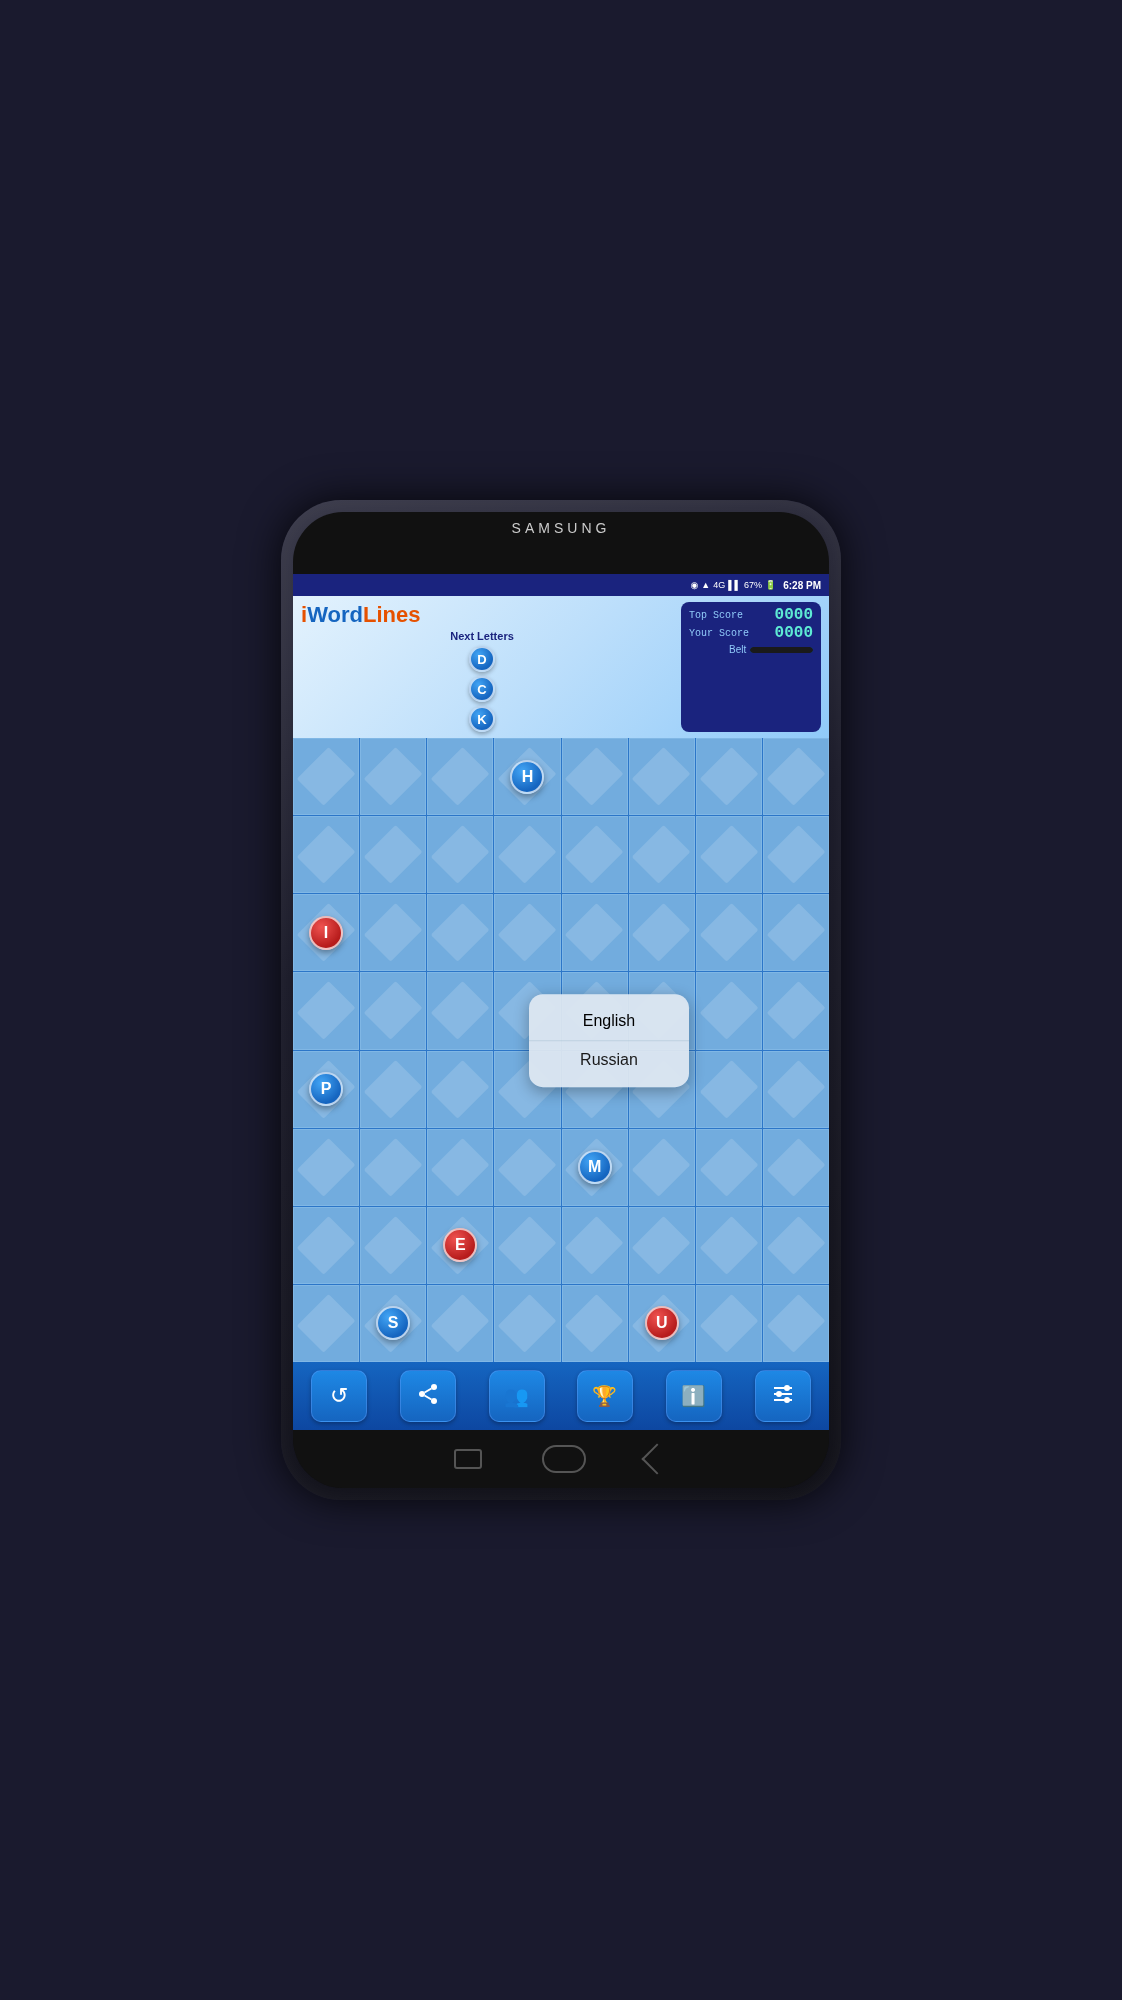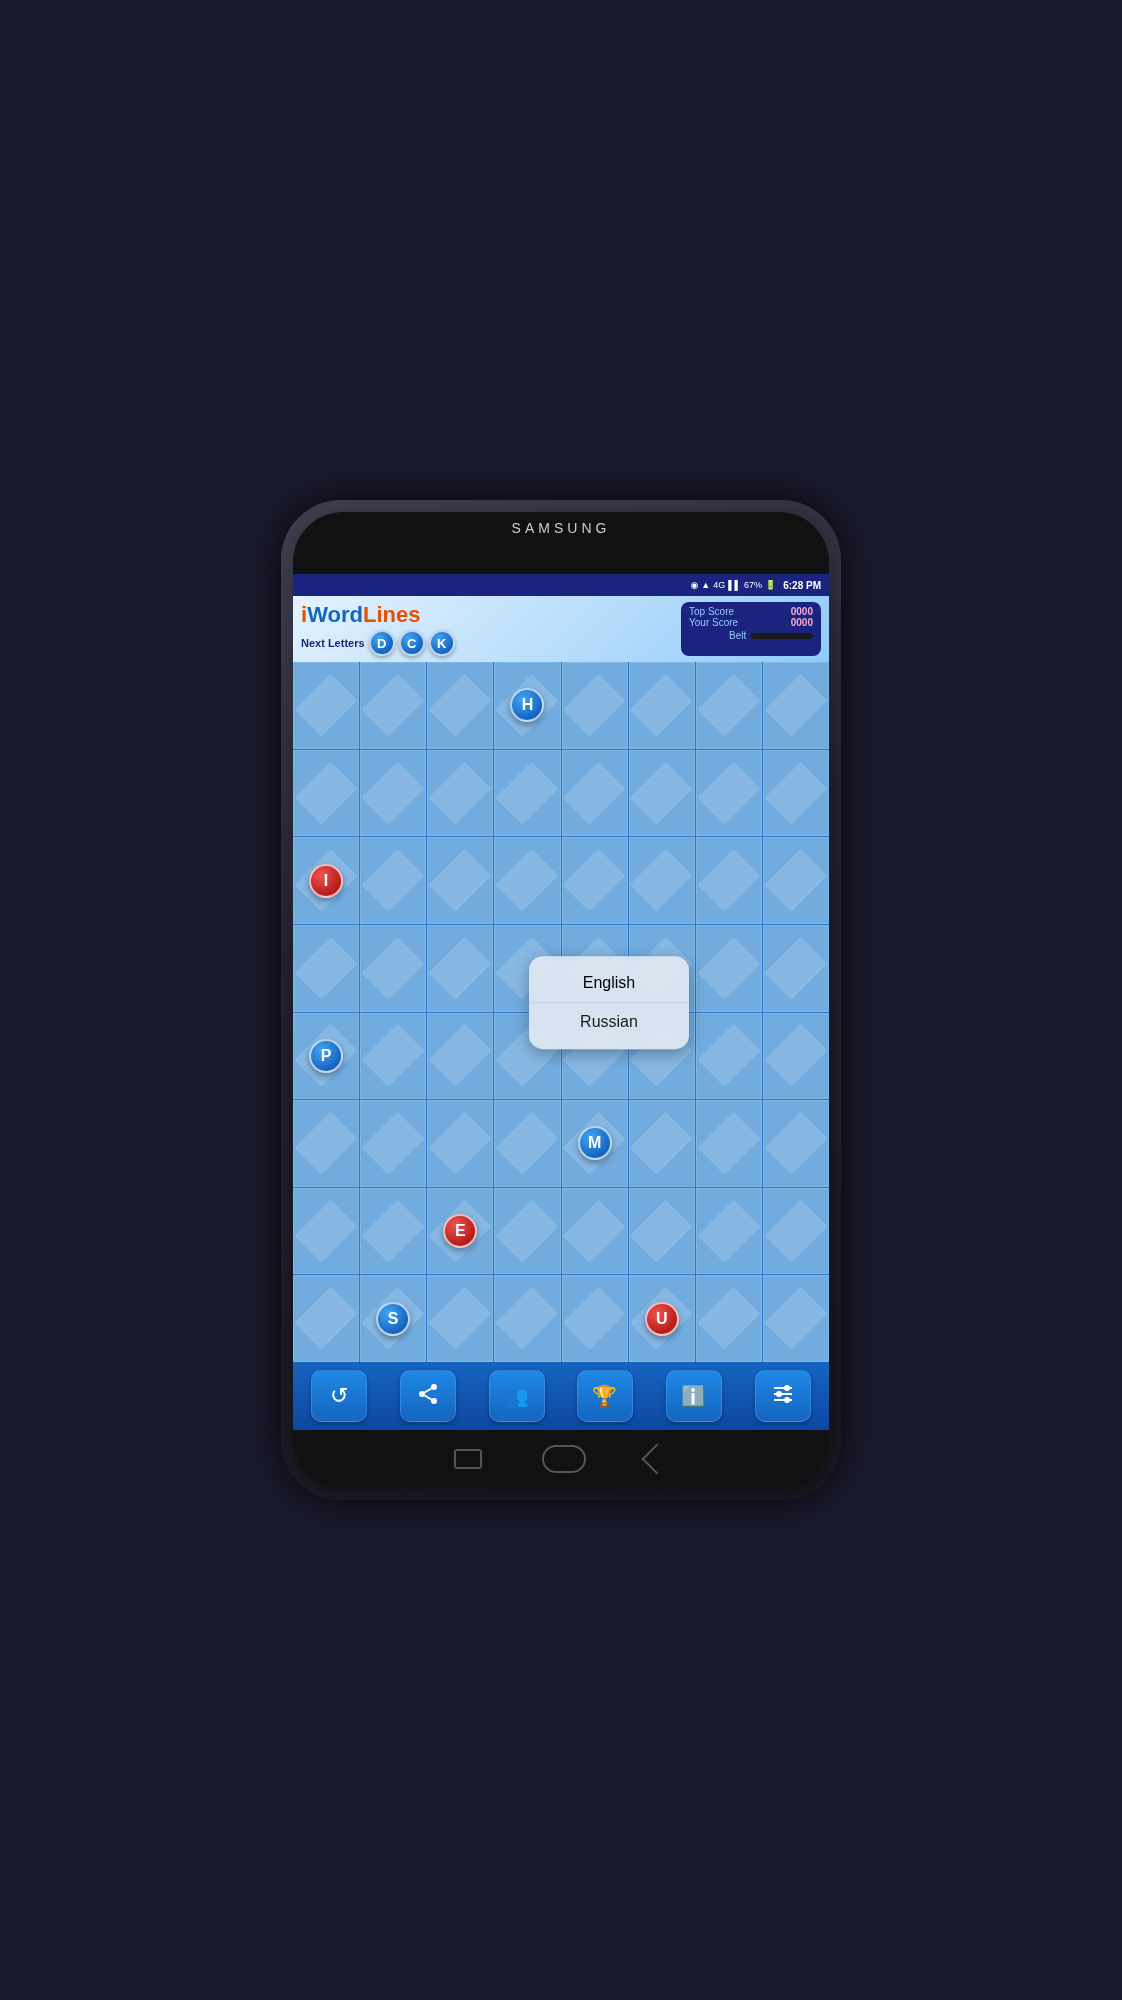--- a/index.html
+++ b/index.html
@@ -145,20 +145,21 @@
 
     .title-i { color: #e65100; }
     .title-word { color: #1565c0; }
     .title-lines { color: #e65100; }
 
     .next-letters-row {
       display: flex;
       align-items: center;
       gap: 4px;
       margin-top: 2px;
+      flex-direction: column;
     }
 
     .next-label {
       font-size: 11px;
       font-weight: bold;
       color: #1a237e;
     }
 
     .letter-ball {
       width: 26px;
@@ -182,24 +183,25 @@
       color: white;
       font-size: 10px;
       min-width: 140px;
     }
 
     .score-row {
       display: flex;
       justify-content: space-between;
       align-items: center;
       gap: 8px;
+      font-family: Liberation Mono, monospace;
     }
 
     .score-label { color: #90caf9; font-size: 10px; }
-    .score-value { color: #f9a8d4; font-size: 10px; font-weight: bold; }
+    .score-value { color: #5eead4; font-size: 16px; font-weight: bold; }
 
     .belt-row {
       display: flex;
       align-items: center;
       gap: 4px;
       margin-top: 2px;
     }
 
     .belt-label { color: #90caf9; font-size: 10px; padding-left: 40px; }
     .belt-bar-container {

